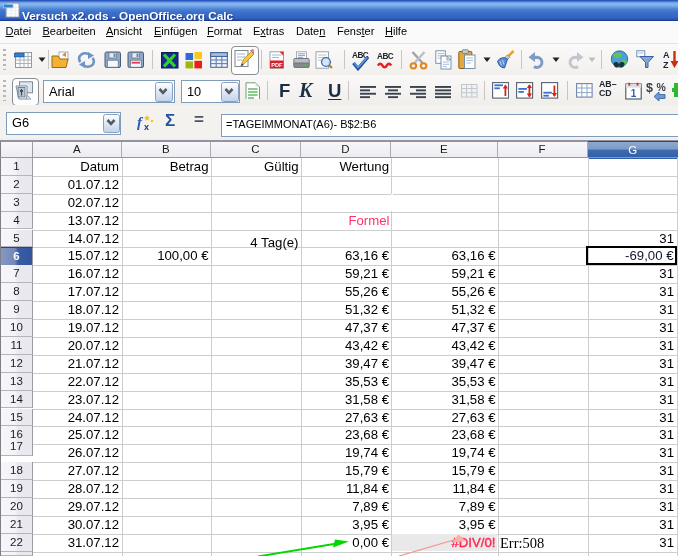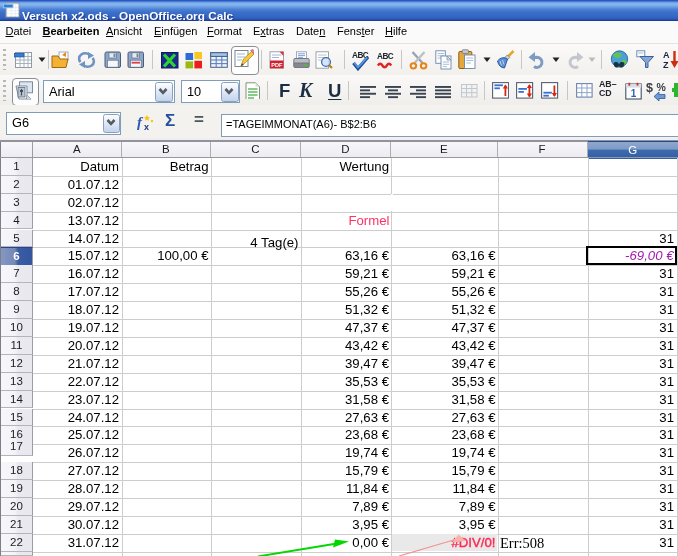--- a/index.html
+++ b/index.html
@@ -39,21 +39,21 @@
           <rect x="8.6" y="3.4" width="3.2" height="2.4"></rect>
           <rect x="12.7" y="3.4" width="2.6" height="2.4"></rect>
 </g>
 <rect x="0.5" y="3.2" width="9.5" height="3.6" fill="#2f7fd6" stroke="#9cc2ea" stroke-width="0.9"></rect>
 </svg>
 <span class="abs" style="left:22px;top:1px;font-size:11.8px;font-weight:bold;color:#fff;
 text-shadow:1px 1px 1px #1a3a8c;margin-top:8px;">Versuch x2.ods - OpenOffice.org Calc</span>
 </div>
 <div class="abs" style="left:0;top:21px;width:678px;height:22px;background:#fbfafa;border-bottom:1px solid #e6e3df;">
       <span class="mi abs" style="left:5.5px;top:4px;"><u>D</u>atei</span>
-      <span class="mi abs" style="left:42.5px;top:4px;font-weight:bold;"><u>B</u>earbeiten</span>
+      <span class="mi abs" style="left:42.5px;top:4px;"><u>B</u>earbeiten</span>
       <span class="mi abs" style="left:106px;top:4px;"><u>A</u>nsicht</span>
       <span class="mi abs" style="left:154px;top:4px;"><u>E</u>infügen</span>
       <span class="mi abs" style="left:207px;top:4px;"><u>F</u>ormat</span>
       <span class="mi abs" style="left:253px;top:4px;">E<u>x</u>tras</span>
       <span class="mi abs" style="left:296px;top:4px;">Date<u>n</u></span>
       <span class="mi abs" style="left:337px;top:4px;">Fens<u>t</u>er</span>
       <span class="mi abs" style="left:385px;top:4px;"><u>H</u>ilfe</span>
     </div>
 <div class="abs" style="left:0;top:44px;width:678px;height:31px;background:linear-gradient(180deg,#fbfaf9,#f2f0ed);border-bottom:1px solid #e8e5e1;"></div>
 <div class="grip" style="top:49px;height:21px;"></div>
@@ -447,20 +447,21 @@
 <div class="vline" style="left:211px;top:158px;height:398px;"></div>
 <div class="vline" style="left:301px;top:158px;height:398px;"></div>
 <div class="vline" style="left:391px;top:158px;height:398px;"></div>
 <div class="vline" style="left:497.5px;top:158px;height:398px;"></div>
 <div class="vline" style="left:587.5px;top:158px;height:398px;"></div>
 <div class="vline" style="left:676.5px;top:158px;height:398px;"></div>
 <div class="abs" style="left:390.5px;top:194.1px;width:2px;height:16.9px;background:#fff;"></div>
 <div class="abs" style="left:392px;top:534.3px;width:105px;height:16.9px;background:#e9e9e9;"></div>
 <div class="cellv" style="top:157.9px;left:-41px;width:160px;">Datum</div>
 <div class="cellv" style="top:157.9px;left:48.5px;width:160px;">Betrag</div>
+<div class="cellv" style="top:157.9px;left:138.5px;width:160px;">Gültig</div>
 <div class="cellv" style="top:157.9px;left:229px;width:160px;">Wertung</div>
 <div class="cellv" style="top:175.8px;left:-41px;width:160px;">01.07.12</div>
 <div class="cellv" style="top:193.7px;left:-41px;width:160px;">02.07.12</div>
 <div class="cellv" style="top:211.6px;left:-41px;width:160px;">13.07.12</div>
 <div class="cellv" style="top:229.5px;left:-41px;width:160px;">14.07.12</div>
 <div class="cellv" style="top:247.4px;left:-41px;width:160px;">15.07.12</div>
 <div class="cellv" style="top:265.3px;left:-41px;width:160px;">16.07.12</div>
 <div class="cellv" style="top:283.2px;left:-41px;width:160px;">17.07.12</div>
 <div class="cellv" style="top:301.1px;left:-41px;width:160px;">18.07.12</div>
 <div class="cellv" style="top:319.0px;left:-41px;width:160px;">19.07.12</div>
@@ -524,20 +525,20 @@
 <div class="cellv" style="top:426.4px;left:514px;width:160px;">31</div>
 <div class="cellv" style="top:444.3px;left:514px;width:160px;">31</div>
 <div class="cellv" style="top:462.2px;left:514px;width:160px;">31</div>
 <div class="cellv" style="top:480.1px;left:514px;width:160px;">31</div>
 <div class="cellv" style="top:498.0px;left:514px;width:160px;">31</div>
 <div class="cellv" style="top:515.9px;left:514px;width:160px;">31</div>
 <div class="cellv" style="top:533.8px;left:514px;width:160px;">31</div>
 <div class="cellv" style="top:211.6px;left:229.5px;width:160px;color:#ff3366;">Formel</div>
 <div class="cellv" style="top:533.8px;left:335.5px;width:160px;-webkit-text-stroke:0.4px #ff2955;color:#ff2955;">#DIV/0!</div>
 <div class="abs" style="top:534.8px;left:500px;font-size:14.5px;font-family:'Liberation Serif',serif;line-height:17px;">Err:508</div>
-<div class="cellv" style="top:247.4px;left:513.5px;width:160px;color:#a21caf;font-style:italic;">-69,00 €</div>
+<div class="cellv" style="top:247.4px;left:513.5px;width:160px;color:#0f172a;">-69,00 €</div>
 <div class="abs" style="left:585.5px;top:246px;width:91px;height:18.5px;border:2px solid #000;box-sizing:border-box;"></div>
 <svg style="left:0;top:430px" width="678" height="126" viewBox="0 430 678 126">
       <line x1="258" y1="556.5" x2="337" y2="543.5" stroke="#00d800" stroke-width="1.8"></line>
       <path d="M333,547.5 L349,541.5 L335,539.5 Z" fill="#00d800"></path>
       <line x1="399" y1="556" x2="457" y2="539" stroke="#f29490" stroke-width="1.3"></line>
       <path d="M452,542.5 L466,541 L458.5,534.5 Z" fill="#f8b2aa"></path>
     </svg>
 </div>
 </body></html>

